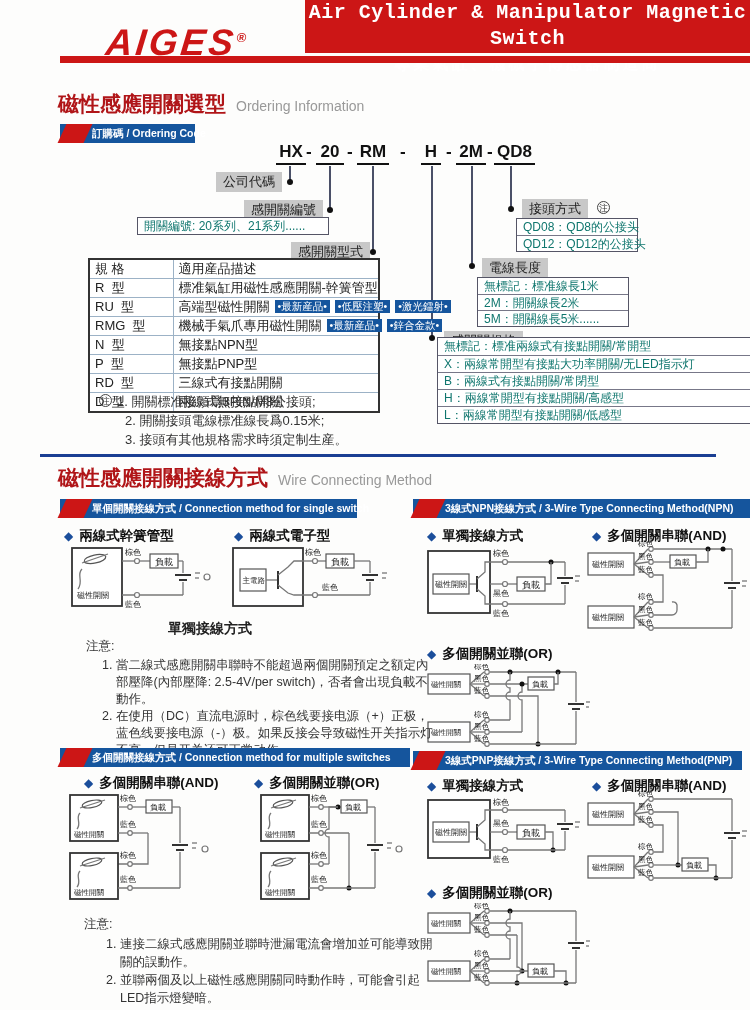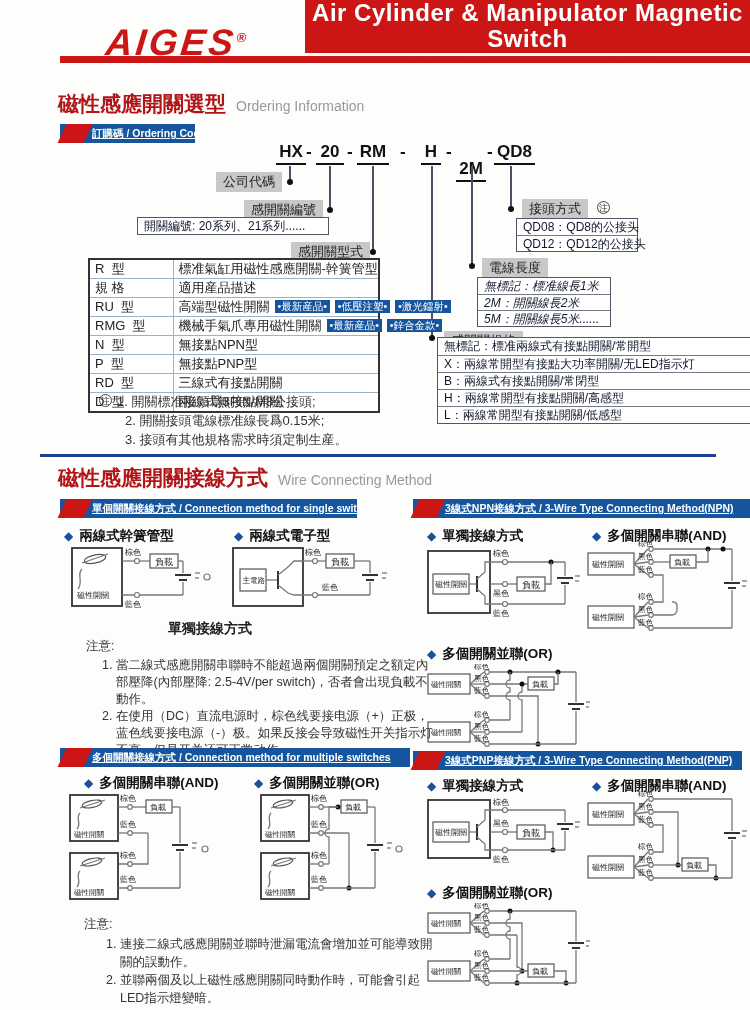--- a/index.html
+++ b/index.html
@@ -2,42 +2,42 @@
 <html><head>
 <meta charset="utf-8">
 <style>
   * { margin:0; padding:0; box-sizing:border-box; }
   body { background:#e8e8e8; font-family:"Liberation Sans","DejaVu Sans",sans-serif; }
   .page { position:relative; width:750px; height:1010px; background:#fdfdfc; margin:0 auto; overflow:hidden; }
   .abs { position:absolute; }
 
   
   .banner { background:#cc1616; color:#fff; text-align:center; }
-  .banner .l1 { font-family:Liberation Sans, sans-serif; font-weight:bold; font-size:24px; line-height:26px; letter-spacing:.5px; }
+  .banner .l1 { font-family:Liberation Mono, monospace; font-weight:bold; font-size:20px; line-height:26px; letter-spacing:.5px; }
   .banner .l2 { font-size:16px; line-height:24px; letter-spacing:3px; font-weight:bold; }
   .logo { color:#cc1616; font-weight:bold; font-style:italic; font-size:37px; letter-spacing:3px; transform:skewX(-6deg); }
   .logo sup { font-size:13px; font-style:normal; letter-spacing:0; }
   .redbar { background:#cc1616; height:7px; }
 
   
   .stitle .zh { color:#b01518; font-size:21px; font-weight:bold; }
   .stitle .en { color:#999; font-size:14px; margin-left:10px; }
 
   
-  .bluebar { background:#15559d; height:19px; color:#fff; font-size:10.5px; font-weight:bold; line-height:19px; padding-left:32px; white-space:nowrap;text-decoration:underline; }
+  .bluebar { background:#15559d; height:19px; color:#fff; font-size:10.5px; font-weight:bold; line-height:19px; padding-left:32px; white-space:nowrap; }
   .accent { position:absolute; left:2px; top:0; width:26px; height:19px; background:#cc1616; transform:skewX(-25deg); }
 
   
   .codeseg { position:absolute; top:142px; font-size:17px; font-weight:bold; color:#111; border-bottom:2.5px solid #111; text-align:center; padding-bottom:1px; }
   .codedash { position:absolute; top:142px; font-size:17px; font-weight:bold; color:#111; }
   .vline { position:absolute; width:2px; background:#4a5068; }
   .dot { position:absolute; width:6px; height:6px; border-radius:50%; background:#111; }
   .glabel { position:absolute; background:#c8c8c8; color:#222; font-size:13px; padding:1px 7px; white-space:nowrap; }
   .obox { position:absolute; border:1.5px solid #556; background:#fff; }
-  .orow { font-size:12px; color:#0f172a; padding:1px 6px; height:16px; line-height:14px; white-space:nowrap; }
+  .orow { font-size:12px; color:#0f766e; padding:1px 6px; height:16px; line-height:14px; white-space:nowrap; }
   .orow + .orow { border-top:1px solid #778; }
   .notemark { display:inline-block; width:13px; height:13px; border:1.2px solid #444; border-radius:50%; font-size:9px; line-height:12px; text-align:center; color:#333; vertical-align:2px; }
 
   
   table.ptable { border-collapse:collapse; table-layout:fixed; width:292px; border:2px solid #333; background:#fff; }
   table.ptable td { border:1px solid #9cb2c6; font-size:13px; color:#222; height:16px; padding:0 5px; white-space:nowrap; overflow:visible; }
   table.ptable td.c1 { width:84px; }
   .badge { display:inline-block; background:#15559d; color:#fff; font-size:10.5px; line-height:13px; padding:0 3px; margin-left:5px; vertical-align:1px; }
 
   .notes { font-size:13px; color:#333; line-height:19px; white-space:nowrap; }
@@ -85,21 +85,21 @@
   </div>
 
   <div class="codeseg" style="left:276px; width:30px;">HX</div>
   <div class="codedash" style="left:306px;">-</div>
   <div class="codeseg" style="left:316px; width:28px;">20</div>
   <div class="codedash" style="left:347px;">-</div>
   <div class="codeseg" style="left:357px; width:32px;">RM</div>
   <div class="codedash" style="left:400px;">-</div>
   <div class="codeseg" style="left:421px; width:20px;">H</div>
   <div class="codedash" style="left:446px;">-</div>
-  <div class="codeseg" style="left:456px; width:30px;margin-top:17px;">2M</div>
+  <div class="codeseg" style="left:456px; width:30px;">2M</div>
   <div class="codedash" style="left:487px;">-</div>
   <div class="codeseg" style="left:494px; width:41px;">QD8</div>
 
   <div class="vline" style="left:289px; top:166px; height:15px;"></div>
   <div class="vline" style="left:329px; top:166px; height:43px;"></div>
   <div class="vline" style="left:372px; top:166px; height:85px;"></div>
   <div class="vline" style="left:431px; top:166px; height:171px;"></div>
   <div class="vline" style="left:471px; top:166px; height:99px;"></div>
   <div class="vline" style="left:510px; top:166px; height:42px;"></div>
   <div class="dot" style="left:287px; top:179px;"></div>
@@ -117,44 +117,44 @@
   <div class="glabel" style="left:291px; top:242px;">感開關型式</div>
 
   <div class="glabel" style="left:522px; top:199px;">接頭方式</div>
   <span class="notemark abs" style="left:597px; top:201px;">注</span>
   <div class="obox" style="left:516px; top:218px; width:122px;">
     <div class="orow">QD08：QD8的公接头</div>
     <div class="orow">QD12：QD12的公接头</div>
   </div>
 
   <div class="glabel" style="left:482px; top:258px;">電線長度</div>
-  <div class="obox" style="left:477px; top:277px; width:134px;font-style:italic;">
+  <div class="obox" style="left:477px; top:277px; width:152px;">
     <div class="orow">無標記：標准線長1米</div>
     <div class="orow">2M：開關線長2米</div>
     <div class="orow">5M：開關線長5米......</div>
   </div>
 
   <div class="glabel" style="left:444px; top:331px;">感開關規格</div>
   <div class="obox" style="left:437px; top:337px; width:328px;">
     <div class="orow" style="height:17px;">無標記：標准兩線式有接點開關/常開型</div>
     <div class="orow" style="height:17px;">X：兩線常開型有接點大功率開關/无LED指示灯</div>
     <div class="orow" style="height:17px;">B：兩線式有接點開關/常閉型</div>
     <div class="orow" style="height:17px;">H：兩線常開型有接點開關/高感型</div>
     <div class="orow" style="height:17px;">L：兩線常開型有接點開關/低感型</div>
   </div>
 
   <table class="ptable abs" style="left:88px; top:258px;">
     <tbody>
         <tr>
+      <td class="c1">規  格</td>
+      <td>適用産品描述</td>
+    </tr>
+    <tr>
       <td class="c1"><span>R</span>&nbsp;&nbsp;<span>型</span></td>
       <td><span>標准氣缸用磁性感應開關-幹簧管型</span></td>
-    </tr>
-    <tr>
-      <td class="c1">規  格</td>
-      <td>適用産品描述</td>
     </tr>
     <tr>
       <td class="c1"><span>RU</span>&nbsp;&nbsp;<span>型</span></td>
       <td><span>高端型磁性開關</span><span class="badge">•最新産品•</span><span class="badge">•低壓注塑•</span><span class="badge">•激光鐳射•</span></td>
     </tr>
     <tr>
       <td class="c1"><span>RMG</span>&nbsp;&nbsp;<span>型</span></td>
       <td><span>機械手氣爪專用磁性開關</span><span class="badge">•最新産品•</span><span class="badge">•鋅合金款•</span></td>
     </tr>
     <tr>

